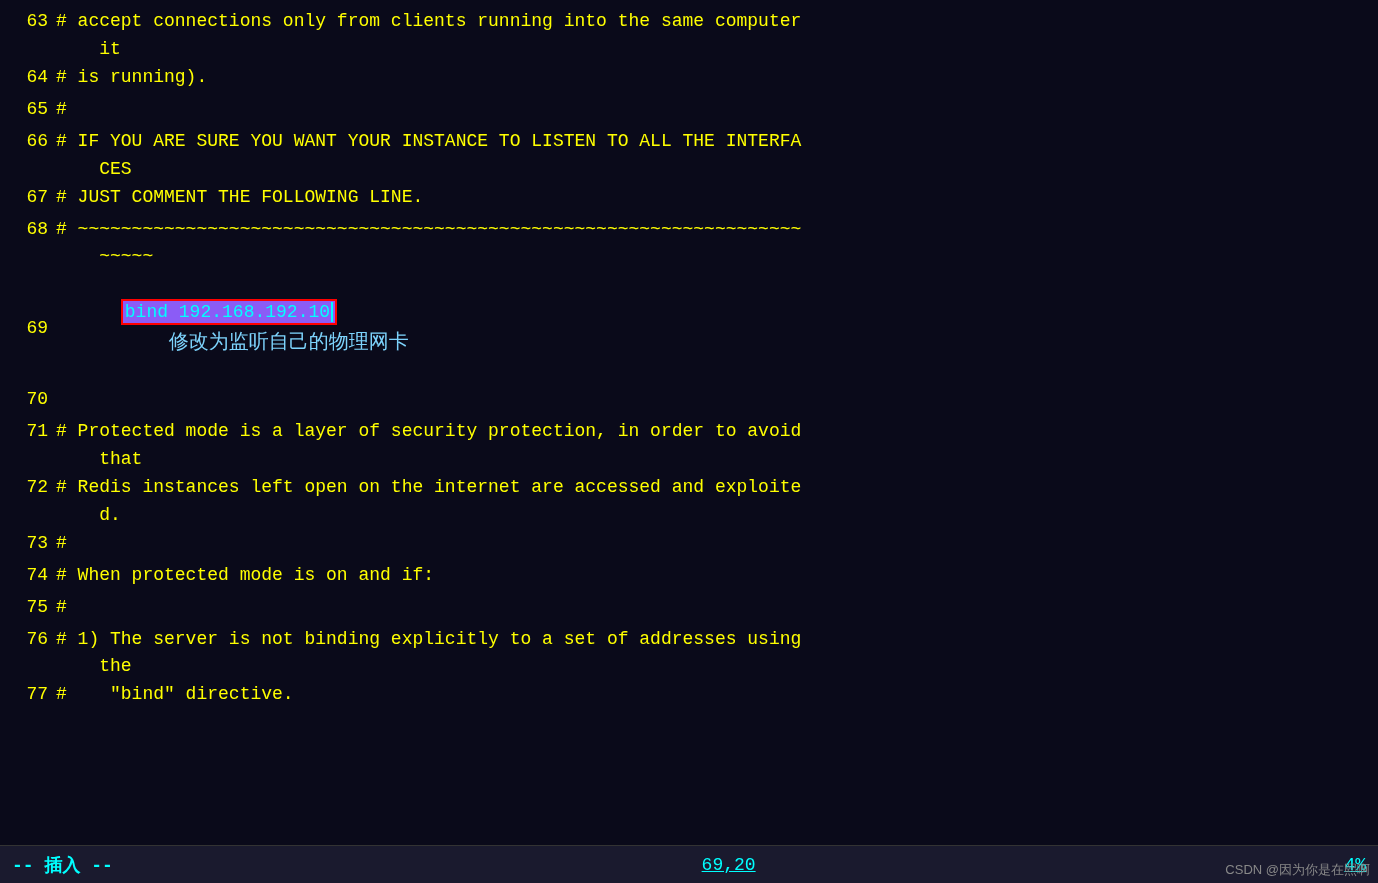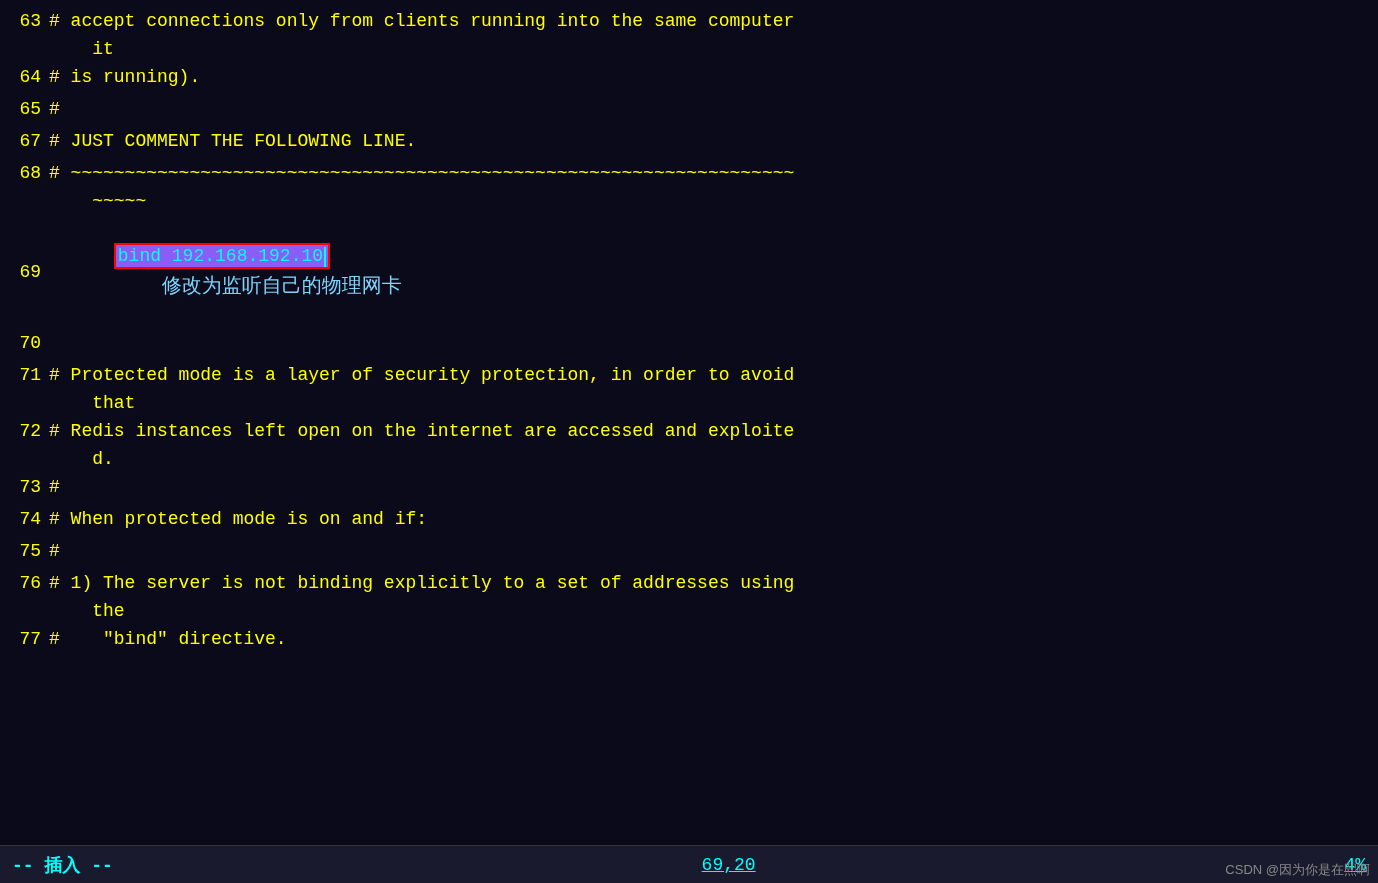--- a/index.html
+++ b/index.html
@@ -16,21 +16,21 @@
     .editor-area {
       padding: 8px 0;
       padding-bottom: 40px;
       height: calc(883px - 40px);
       overflow: hidden;
     }
     .line {
       display: flex;
       line-height: 1.55;
       min-height: 32px;
-      padding: 0 9px;
+      padding: 0 16px;
       white-space: pre;
     }
     .line-num {
       color: #ffff00;
       min-width: 40px;
       text-align: right;
       padding-right: 8px;
       flex-shrink: 0;
       user-select: none;
     }
@@ -107,20 +107,25 @@
   <div class="line">
     <span class="line-num">64</span>
     <span class="line-content comment"># is running).</span>
   </div>
 
   <div class="line">
     <span class="line-num">65</span>
     <span class="line-content comment">#</span>
   </div>
 
+  <div class="line">
+    <span class="line-num">66</span>
+    <span class="line-content comment"># IF YOU ARE SURE YOU WANT YOUR INSTANCE TO LISTEN TO ALL THE INTERFA
+    CES</span>
+  </div>
 
   <div class="line">
     <span class="line-num">67</span>
     <span class="line-content comment"># JUST COMMENT THE FOLLOWING LINE.</span>
   </div>
 
   <div class="line">
     <span class="line-num">68</span>
     <span class="line-content comment"># ~~~~~~~~~~~~~~~~~~~~~~~~~~~~~~~~~~~~~~~~~~~~~~~~~~~~~~~~~~~~~~~~~~~
     ~~~~~</span>

